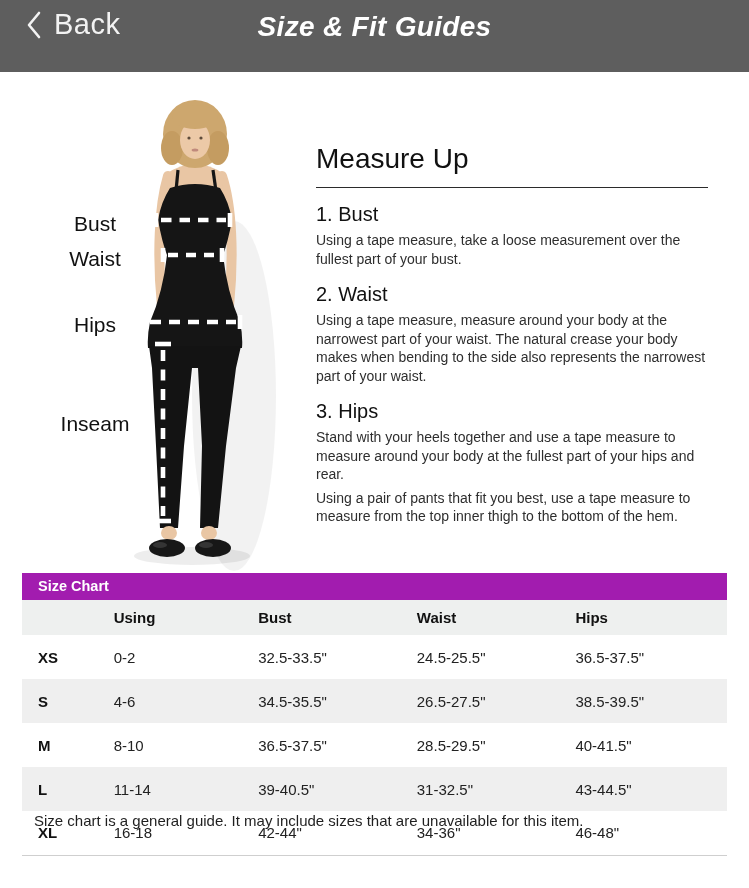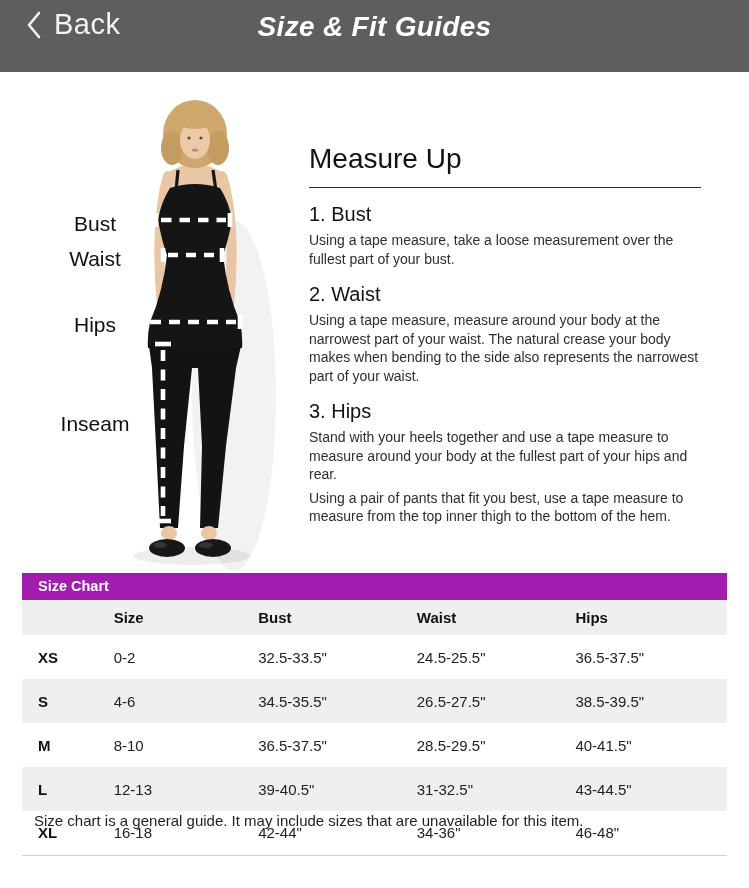--- a/index.html
+++ b/index.html
@@ -43,21 +43,21 @@
 
   .measure-label {
     position: absolute; left: 40px; width: 110px;
     text-align: center; font-size: 21px; color: #111;
   }
   .label-bust   { top: 140px; }
   .label-waist  { top: 175px; }
   .label-hips   { top: 241px; }
   .label-inseam { top: 340px; }
 
-  .measure-up { position: absolute; left: 309px; top: 71px; width: 392px; }
+  .measure-up { position: absolute; left: 316px; top: 71px; width: 392px; }
   .measure-up-title { font-size: 28px; font-weight: 400; color: #111; }
   .measure-rule { border: none; border-top: 1.5px solid #2b2b2b; margin-top: 12px; }
   .measure-step h3 { font-size: 20px; font-weight: 400; color: #111; margin-top: 15px; }
   .measure-step p  { font-size: 14px; line-height: 18.5px; color: #2e2e2e; margin-top: 5px; }
 
   
   .size-chart { position: absolute; left: 22px; top: 573px; width: 705px; }
   .chart-title-bar {
     background: #a21caf; color: #fff;
     height: 27px; line-height: 27px;
@@ -198,21 +198,21 @@
       <colgroup>
           <col class="c0">
           <col class="c1">
           <col class="c2">
           <col class="c3">
           <col class="c4">
         </colgroup>
       <thead>
         <tr>
           <th></th>
-          <th>Size</th>
+          <th>Using</th>
           <th>Bust</th>
           <th>Waist</th>
           <th>Hips</th>
         </tr>
       </thead>
       <tbody>
         <tr>
           <td class="row-label">XS</td>
           <td>0-2</td>
           <td>32.5-33.5"</td>
@@ -228,21 +228,21 @@
         </tr>
         <tr>
           <td class="row-label">M</td>
           <td>8-10</td>
           <td>36.5-37.5"</td>
           <td>28.5-29.5"</td>
           <td>40-41.5"</td>
         </tr>
         <tr>
           <td class="row-label">L</td>
-          <td>12-13</td>
+          <td>11-14</td>
           <td>39-40.5"</td>
           <td>31-32.5"</td>
           <td>43-44.5"</td>
         </tr>
         <tr>
           <td class="row-label">XL</td>
           <td>16-18</td>
           <td>42-44"</td>
           <td>34-36"</td>
           <td>46-48"</td>

